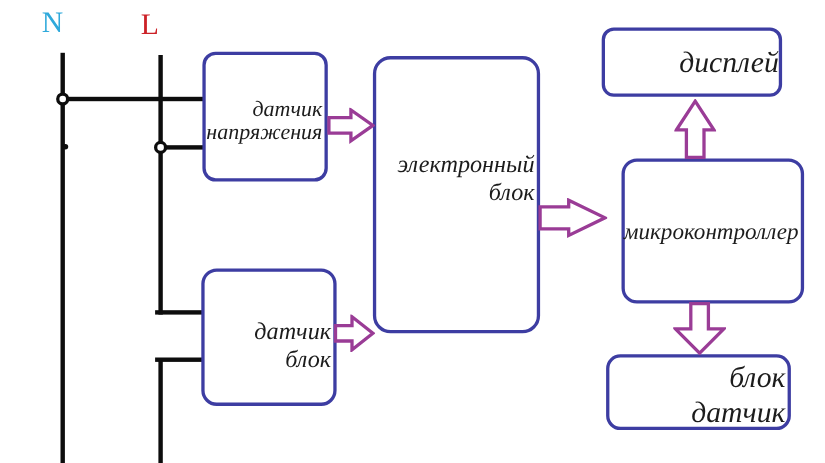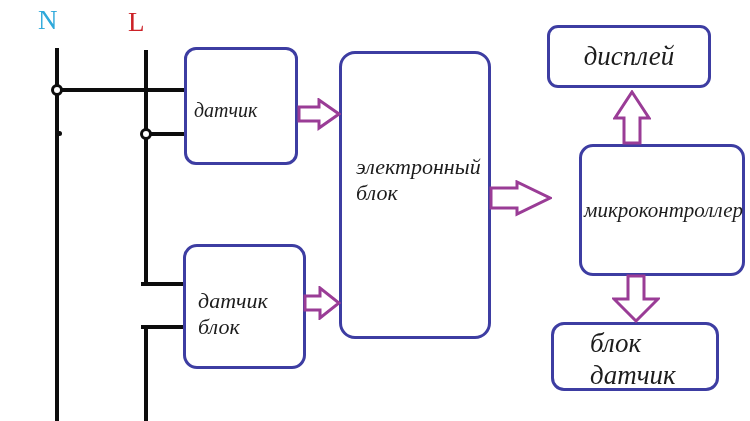--- a/index.html
+++ b/index.html
@@ -62,38 +62,39 @@
   
   .block {
     position: absolute;
     background: #fff;
     border: 3px solid var(--box-border);
     display: flex;
     flex-direction: column;
     justify-content: center;
     font-style: italic;
     line-height: 1.18;
+    align-items: flex-end;
   }
   .block-voltage {
     left: 184px; top: 47px; width: 114px; height: 118px;
     border-radius: 12px; font-size: 20px; line-height: 21px;
     padding: 8px 2px 0 7px;
   }
   .block-current {
     left: 183px; top: 244px; width: 123px; height: 125px;
     border-radius: 14px; font-size: 22px; line-height: 26px;
     padding: 14px 2px 0 12px;
   }
   .block-electronic {
-    left: 339px; top: 51px; width: 152px; height: 288px;
+    left: 339px; top: 51px; width: 152px; height: 252px;
     border-radius: 16px; font-size: 22px; line-height: 26px;
     padding: 0 2px 30px 14px;
   }
   .block-micro {
-    left: 579px; top: 144px; width: 166px; height: 132px;
+    left: 565px; top: 144px; width: 166px; height: 132px;
     border-radius: 14px; font-size: 21px;
     padding: 0 2px; text-align: center;
   }
   .block-display {
     left: 547px; top: 25px; width: 164px; height: 63px;
     border-radius: 11px; font-size: 27px;
     text-align: center;
   }
   .block-memory {
     left: 551px; top: 322px; width: 168px; height: 69px;
@@ -131,20 +132,21 @@
   <div class="wire h wire-h-l"></div>
   <div class="wire h wire-stub-in"></div>
   <div class="wire h wire-stub-out"></div>
 
   <div class="dot dot-n"></div>
   <div class="dot dot-l"></div>
   <div class="dot-tiny"></div>
 
   <div class="block block-voltage">
     <span>датчик</span>
+    <span>напряжения</span>
   </div>
 
   <div class="block block-current">
     <span>датчик</span>
     <span>блок</span>
   </div>
 
   <div class="block block-electronic">
     <span>электронный</span>
     <span>блок</span>

